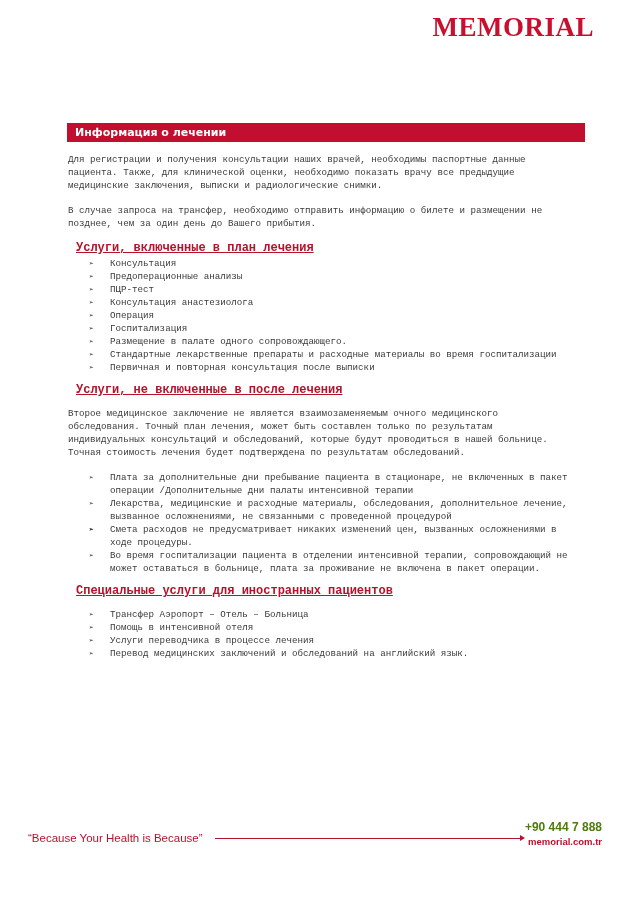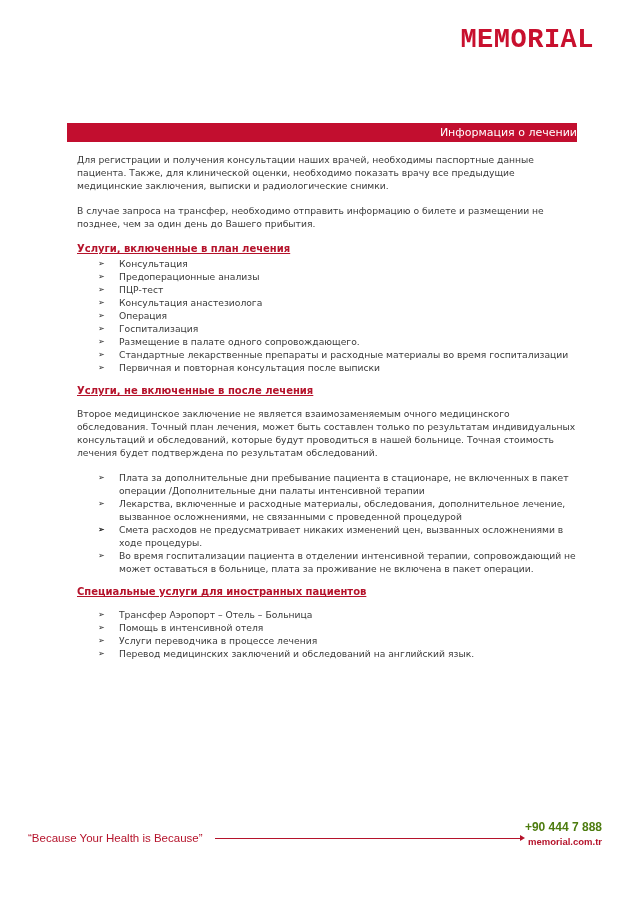--- a/index.html
+++ b/index.html
@@ -1,27 +1,27 @@
 <!DOCTYPE html>
 <html><head>
   <meta charset="utf-8">
   <style>
     html, body { margin: 0; padding: 0; background: #ffffff; }
     body { width: 636px; height: 900px; position: relative; overflow: hidden;
            font-family: "DejaVu Sans", sans-serif; color: #3a3a3a; }
-    .logo { position: absolute; top: 25px; right: 42px; font-family: Liberation Mono, monospace;
+    .logo { position: absolute; top: 12px; right: 42px; font-family: Liberation Serif, serif;
             font-weight: bold; font-size: 27px; letter-spacing: 0.5px; color: #c8102e; }
     .banner { position: absolute; left: 67px; top: 123px; width: 510px; height: 19px;
-              background: #c20e2f; color: #fff; text-align: right; font-weight: normal;
-              font-size: 11px; line-height: 19px; }
-    .content { position: absolute; left: 77px; top: 153px; width: 500px; font-size: 9.2px; line-height: 13px; }
+              background: #c20e2f; color: #fff; text-align: left; font-weight: bold;
+              font-size: 11px; line-height: 19px; padding-left: 8px; }
+    .content { position: absolute; left: 68px; top: 153px; width: 500px; font-size: 9.2px; line-height: 13px; font-family: Liberation Mono, monospace; }
     p { margin: 0; }
     .para { margin-bottom: 12px; }
-    .heading { color: #b5132b; font-weight: bold; text-decoration: underline; font-size: 10px;
-               margin: 0 0 2px 0; }
+    .heading { color: #b5132b; font-weight: bold; text-decoration: underline; font-size: 12px;
+               margin: 0 0 2px 8px; }
     ul { list-style: none; margin: 0 0 10px 0; padding: 0; }
     li { position: relative; padding-left: 42px; }
     li .arrow { position: absolute; left: 21px; top: 0; font-size: 8px; color: #222; }
     .mt10 { margin-top: 10px; }
     .footer-quote { position: absolute; left: 28px; top: 832px; font-family: "Liberation Sans", sans-serif;
                     font-size: 11.5px; color: #b5132b; }
     .footer-line { position: absolute; left: 215px; top: 838px; width: 307px; height: 1px; background: #b5132b; }
     .footer-arrow { position: absolute; left: 520px; top: 835px; width: 0; height: 0;
                     border-left: 5px solid #b5132b; border-top: 3px solid transparent; border-bottom: 3px solid transparent; }
     .phone { position: absolute; right: 34px; top: 820px; font-family: "Liberation Sans", sans-serif;
@@ -50,21 +50,21 @@
     <li><span class="arrow">➢</span><span>Госпитализация</span></li>
     <li><span class="arrow">➢</span><span>Размещение в палате одного сопровождающего.</span></li>
     <li><span class="arrow">➢</span><span>Стандартные лекарственные препараты и расходные материалы во время госпитализации</span></li>
     <li><span class="arrow">➢</span><span>Первичная и повторная консультация после выписки</span></li>
   </ul>
 
   <p class="heading mt10">Услуги, не включенные в после лечения</p>
   <p class="para mt10">Второе медицинское заключение не является взаимозаменяемым очного медицинского обследования. Точный план лечения, может быть составлен только по результатам индивидуальных консультаций и обследований, которые будут проводиться в нашей больнице. Точная стоимость лечения будет подтверждена по результатам обследований.</p>
   <ul>
     <li><span class="arrow">➢</span><span>Плата за дополнительные дни пребывание пациента в стационаре, не включенных в пакет операции /Дополнительные дни палаты интенсивной терапии</span></li>
-    <li><span class="arrow">➢</span><span>Лекарства, включенные и расходные материалы, обследования, дополнительное лечение, вызванное осложнениями, не связанными с проведенной процедурой</span></li>
+    <li><span class="arrow">➢</span><span>Лекарства, медицинские и расходные материалы, обследования, дополнительное лечение, вызванное осложнениями, не связанными с проведенной процедурой</span></li>
     <li><span class="arrow">➢</span></li>
     <li><span class="arrow">➢</span><span>Смета расходов не предусматривает никаких изменений цен, вызванных осложнениями в ходе процедуры.</span></li>
     <li><span class="arrow">➢</span><span>Во время госпитализации пациента в отделении интенсивной терапии, сопровождающий не может оставаться в больнице, плата за проживание не включена в пакет операции.</span></li>
   </ul>
 
   <p class="heading mt10">Специальные услуги для иностранных пациентов</p>
   <ul class="mt10">
     <li><span class="arrow">➢</span><span>Трансфер Аэропорт – Отель – Больница</span></li>
     <li><span class="arrow">➢</span><span>Помощь в интенсивной отеля</span></li>
     <li><span class="arrow">➢</span><span>Услуги переводчика в процессе лечения</span></li>

